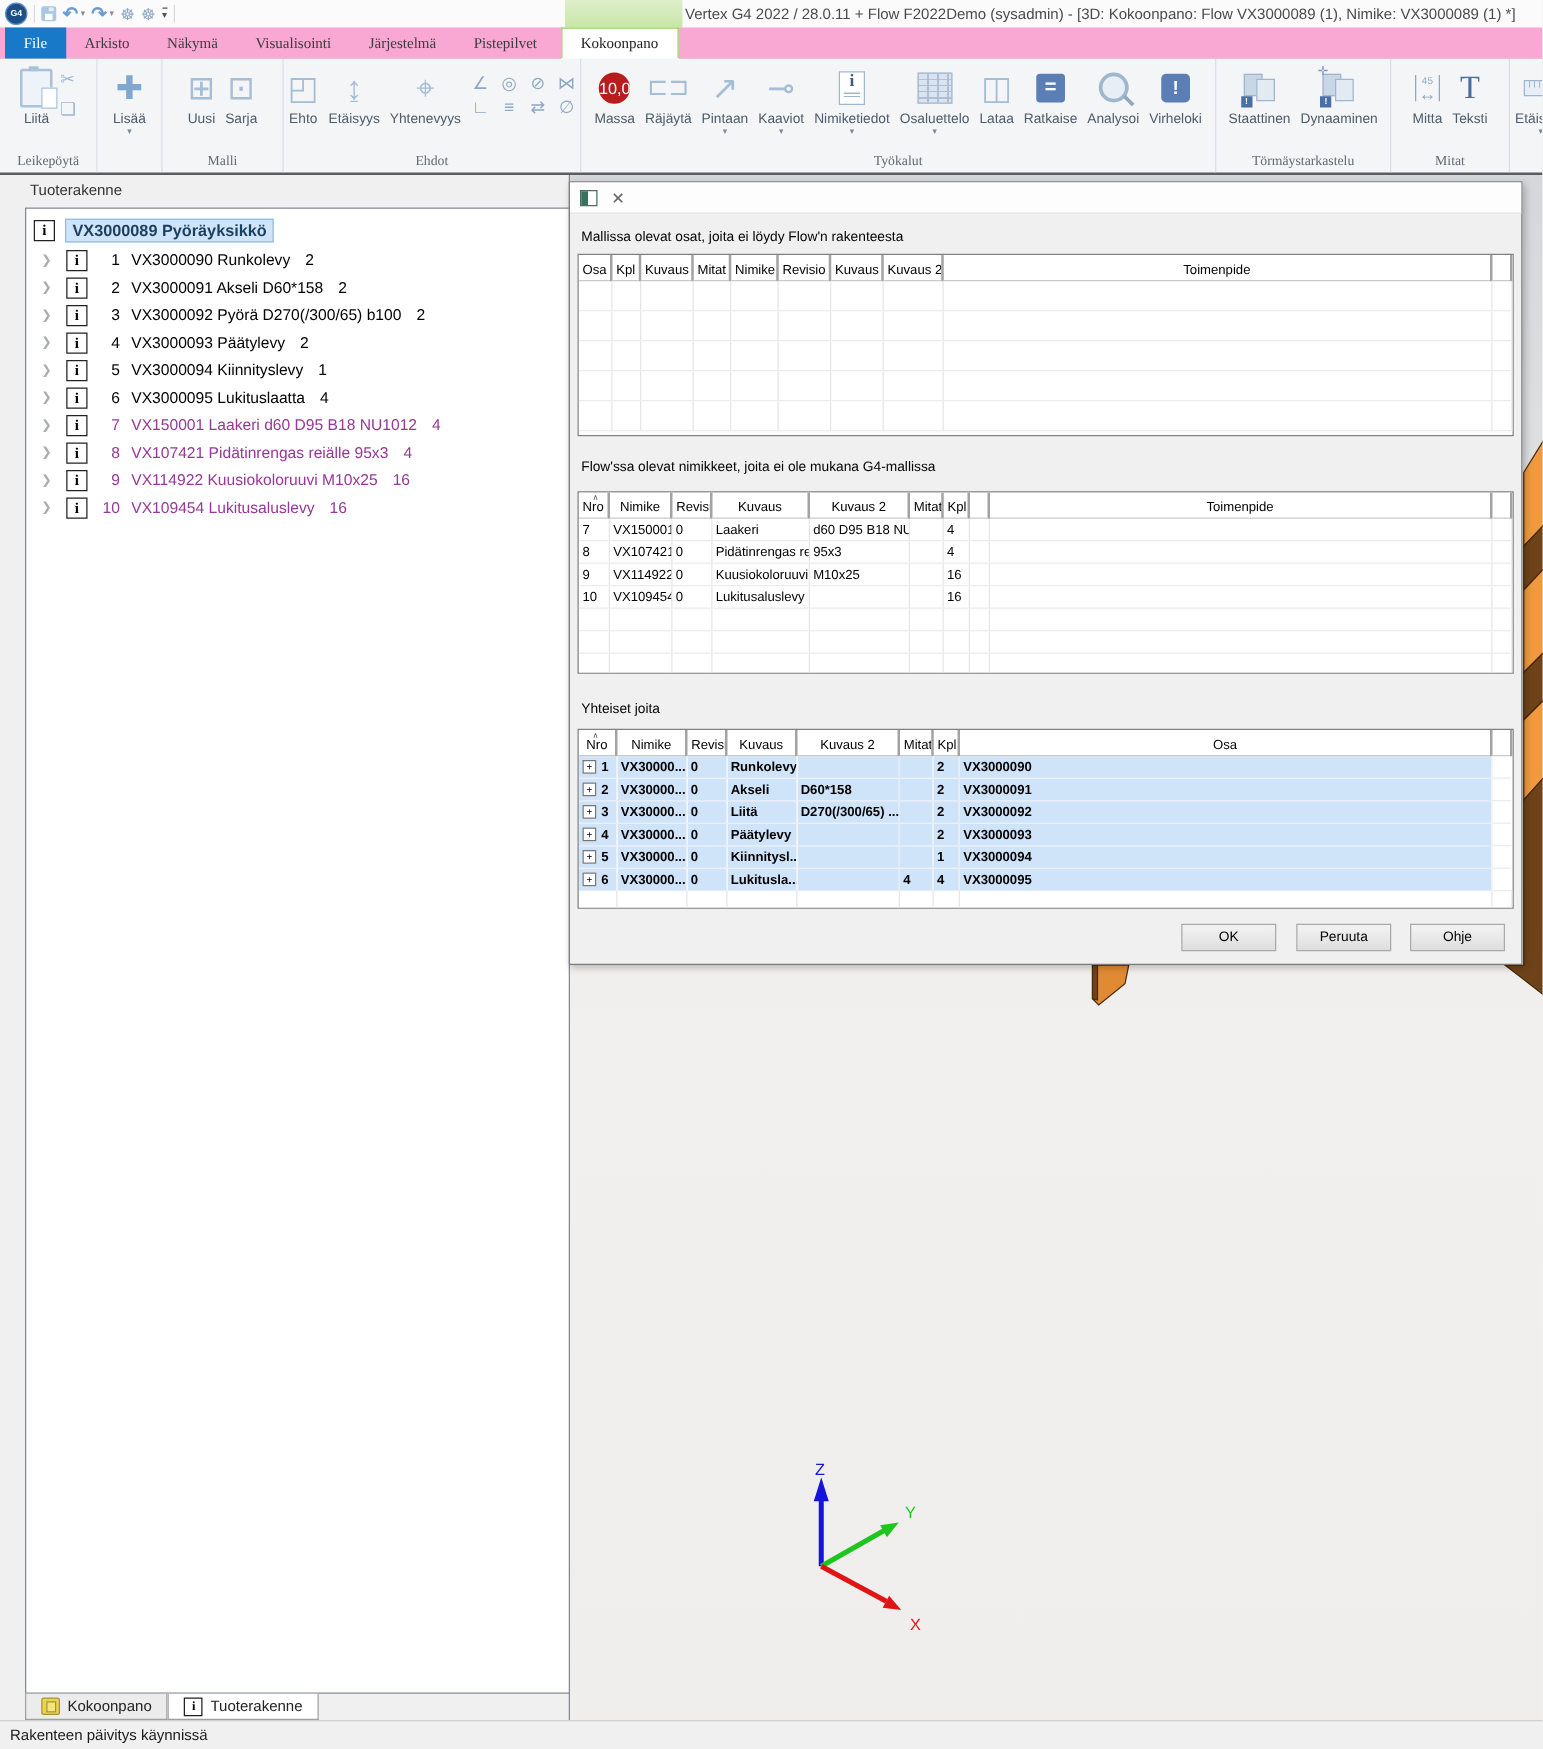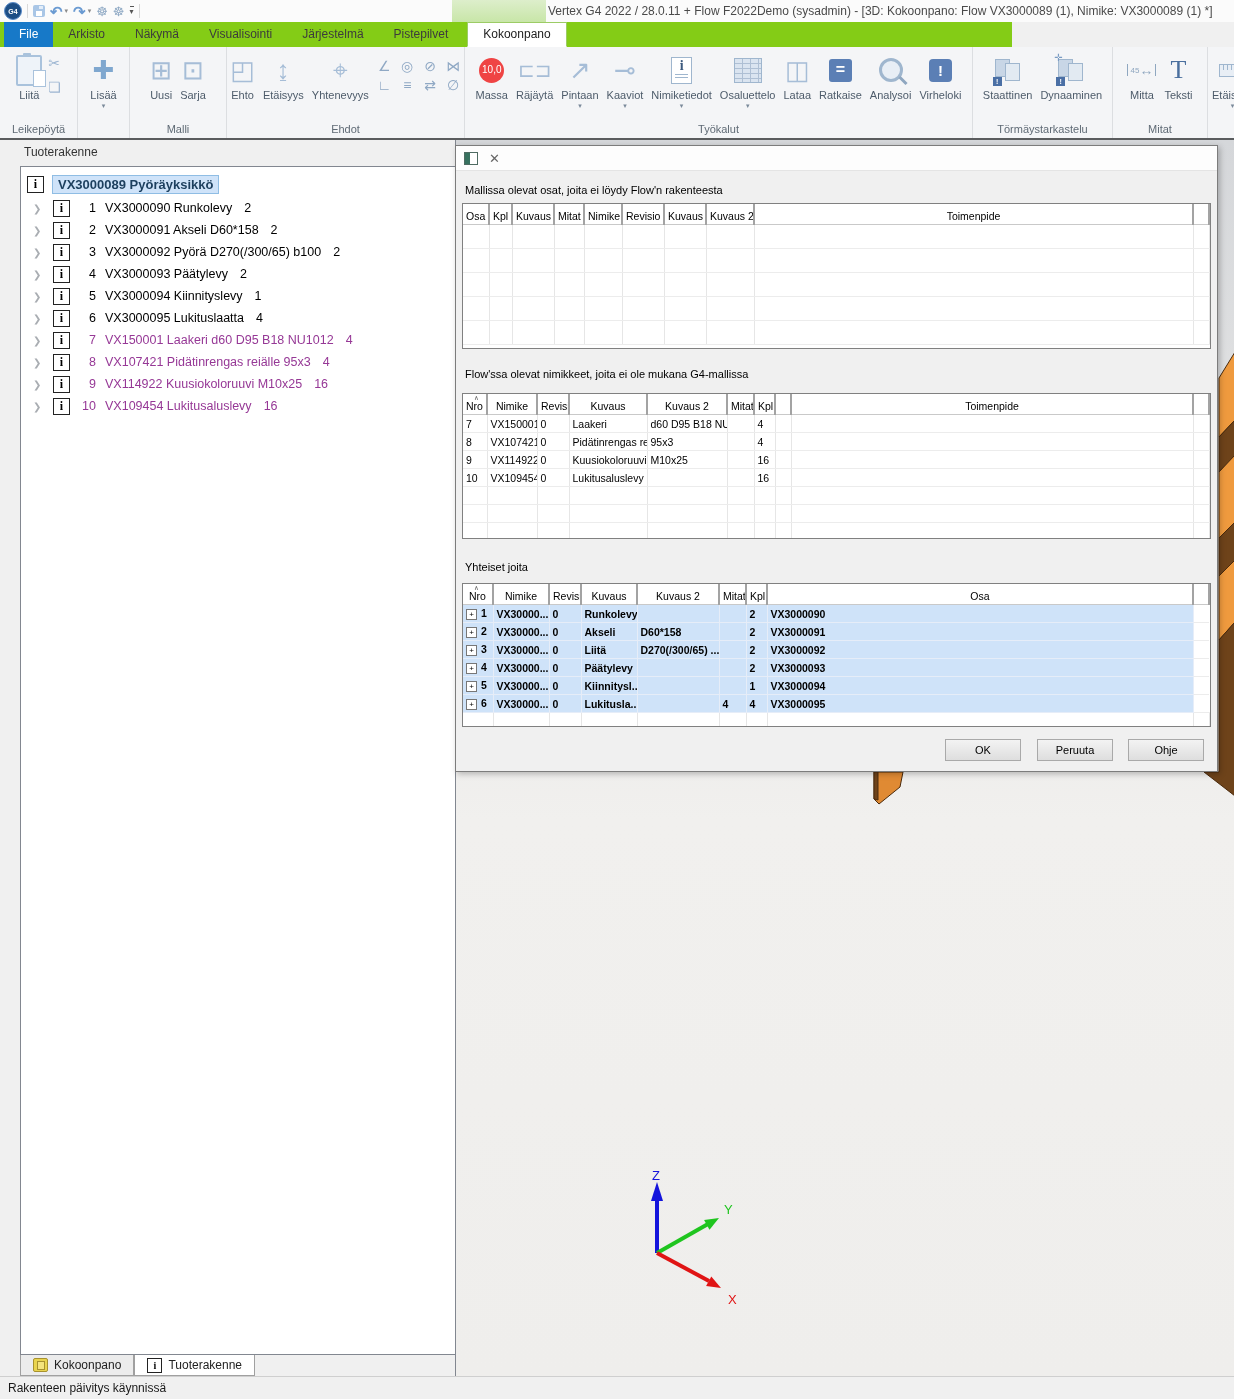--- a/index.html
+++ b/index.html
@@ -14,53 +14,53 @@
   .icon-floppy{display:inline-block;width:12px;height:12px;background:#a9c6e6;border-radius:2px;position:relative;}
   .icon-floppy::after{content:"";position:absolute;left:3px;bottom:1px;width:6px;height:5px;background:#fff;}
   .icon-floppy::before{content:"";position:absolute;right:2px;top:1px;width:4px;height:3px;background:#e3edf8;}
   .qcaret{color:#8a8a8a;font-size:7px;margin-left:-3px;}
   .qgear{color:#8fa9c4;font-size:13px;}
   .qmore{border-top:1px solid #555;color:#555;font-size:8px;line-height:8px;padding-top:1px;}
   .context-highlight{position:absolute;left:452px;top:0;width:94px;height:22px;background:linear-gradient(#ddeecb,#c8e6a8);}
   .title-text{position:absolute;left:548px;top:4px;font-size:12px;color:#4a4a4a;white-space:nowrap;}
 
   
-  .tabrow{position:absolute;left:0;top:22px;width:1012px;height:25px;background:#84cc16;border-bottom:1px solid var(--tab_green);display:flex;}
+  .tabrow{position:absolute;left:0;top:22px;width:1234px;height:25px;background:#f9a8d4;border-bottom:1px solid var(--tab_green);display:flex;font-family:Liberation Serif, serif;}
   .tab{padding:0 15px;line-height:24px;font-size:12px;color:#3c3c3c;cursor:default;}
   .tab-file{background:var(--accent_blue);color:#fff;margin-left:4px;}
   .tab-active{background:#fff;border:1px solid var(--tab_green);border-bottom:1px solid #fff;line-height:22px;margin-left:4px;color:#222;}
 
   
   .ribbon{position:absolute;left:0;top:47px;width:1234px;height:91px;background:#f4f5f7;border-bottom:2px solid #5a5c5e;display:flex;overflow:hidden;}
   .rgroup{height:100%;display:flex;flex-direction:column;border-right:1px solid #dcdee1;box-sizing:border-box;flex:none;}
   .rbody{flex:1;display:flex;align-items:flex-start;justify-content:center;padding-top:3px;}
-  .rglabel{text-align:center;font-size:11px;color:#5f6a75;padding:1px 0 3px;white-space:nowrap;}
+  .rglabel{text-align:center;font-size:11px;color:#5f6a75;padding:1px 0 3px;white-space:nowrap;font-family:Liberation Serif, serif;}
   .rbtn{display:flex;flex-direction:column;align-items:center;padding:1px 4px;cursor:default;}
   .ric{height:38px;display:flex;align-items:center;justify-content:center;font-size:26px;color:#a6bdd7;line-height:1;}
   .rlabel{font-size:11px;color:#4d5b6a;white-space:nowrap;line-height:13px;}
   .rdrop{font-size:7px;color:#7a8a9a;line-height:8px;}
   .rcol{display:flex;flex-direction:column;gap:10px;padding:6px 4px 0 2px;}
   .rsm{font-size:14px;color:#9db6d2;line-height:14px;cursor:default;}
   .icon-paste{display:inline-block;width:22px;height:27px;border:2px solid #a9c2dc;border-radius:2px;background:#eef3f9;position:relative;}
   .icon-paste::before{content:"";position:absolute;left:5px;top:-4px;width:8px;height:4px;background:#a9c2dc;border-radius:1px;}
   .icon-paste::after{content:"";position:absolute;right:-6px;bottom:-3px;width:11px;height:15px;background:#fff;border:1px solid #a9c2dc;}
-  .icon-massa{width:25px;height:25px;border-radius:50%;background:#ef4444;color:#fff;font-size:10px;display:flex;align-items:center;justify-content:center;}
+  .icon-massa{width:25px;height:25px;border-radius:50%;background:#b91c1c;color:#fff;font-size:13px;display:flex;align-items:center;justify-content:center;}
   .icon-doc-i{width:19px;height:25px;background:#fff;border:1px solid #9fb6ce;color:#3d5a7e;font:bold 14px "Liberation Serif",serif;display:flex;align-items:flex-start;justify-content:center;position:relative;}
   .icon-doc-i::after{content:"";position:absolute;left:3px;bottom:3px;right:3px;height:6px;background:repeating-linear-gradient(#9fb6ce 0 1px,transparent 1px 3px);}
   .icon-table{width:26px;height:23px;background:#dae4f0;border:1px solid #9fb6ce;background-image:repeating-linear-gradient(to bottom,transparent 0 4px,#aebfd4 4px 5px),repeating-linear-gradient(to right,transparent 0 7px,#aebfd4 7px 8px);}
   .icon-solve{width:23px;height:23px;border-radius:3px;background:#5b7fb5;color:#fff;font-size:16px;font-weight:bold;display:flex;align-items:center;justify-content:center;}
   .icon-error{width:23px;height:23px;border-radius:4px;background:#5b7fb5;color:#fff;font-size:15px;font-weight:bold;display:flex;align-items:center;justify-content:center;}
   .icon-magnifier{position:relative;width:18px;height:18px;border:3px solid #9fb6ce;border-radius:50%;background:#e8eef5;}
   .icon-magnifier::after{content:"";position:absolute;width:10px;height:3px;background:#8fa7c0;right:-8px;bottom:-3px;transform:rotate(45deg);}
   .icon-collision{position:relative;width:30px;height:27px;}
   .icon-collision .s1{position:absolute;left:2px;top:2px;width:13px;height:16px;background:#c8d6e6;border:1px solid #9fb6ce;}
   .icon-collision .s2{position:absolute;left:12px;top:6px;width:13px;height:16px;background:#e2eaf2;border:1px solid #9fb6ce;}
   .icon-collision .bang{position:absolute;left:0;bottom:-2px;width:9px;height:9px;background:#4a6fa5;color:#fff;font-size:7px;font-weight:bold;display:flex;align-items:center;justify-content:center;}
   .icon-collision .movecross{position:absolute;left:-2px;top:-4px;color:#7a9cc4;font-size:10px;font-style:normal;}
-  .icon-mitta{display:flex;flex-direction:row;align-items:center;border-left:1px solid #8fa7c0;border-right:1px solid #8fa7c0;padding:0 2px;color:#8fa7c0;}
+  .icon-mitta{display:flex;flex-direction:column;align-items:center;border-left:1px solid #8fa7c0;border-right:1px solid #8fa7c0;padding:0 2px;color:#8fa7c0;}
   .icon-mitta .m45{font-size:8px;line-height:9px;}
   .icon-mitta .marrow{font-size:14px;line-height:12px;}
   .icon-T{font:26px "Liberation Serif",serif;color:#4a6f9e;}
   .icon-ruler{width:24px;height:11px;border:1px solid #9fb6ce;background:#e8eef5;background-image:repeating-linear-gradient(to right,transparent 0 3px,#9fb6ce 3px 4px);background-size:100% 5px;background-repeat:no-repeat;}
   .smallgrid{display:grid;grid-template-columns:repeat(4,23px);grid-auto-rows:19px;padding-top:8px;color:#8fa8c4;font-size:14px;text-align:center;}
   .smallgrid span{cursor:default;line-height:17px;}
 
   
   .left-panel{position:absolute;left:16px;top:140px;width:455px;height:1236px;background:#f0f0f0;box-sizing:border-box;}
   .panel-title{padding:5px 8px;font-size:12px;color:#333;}

